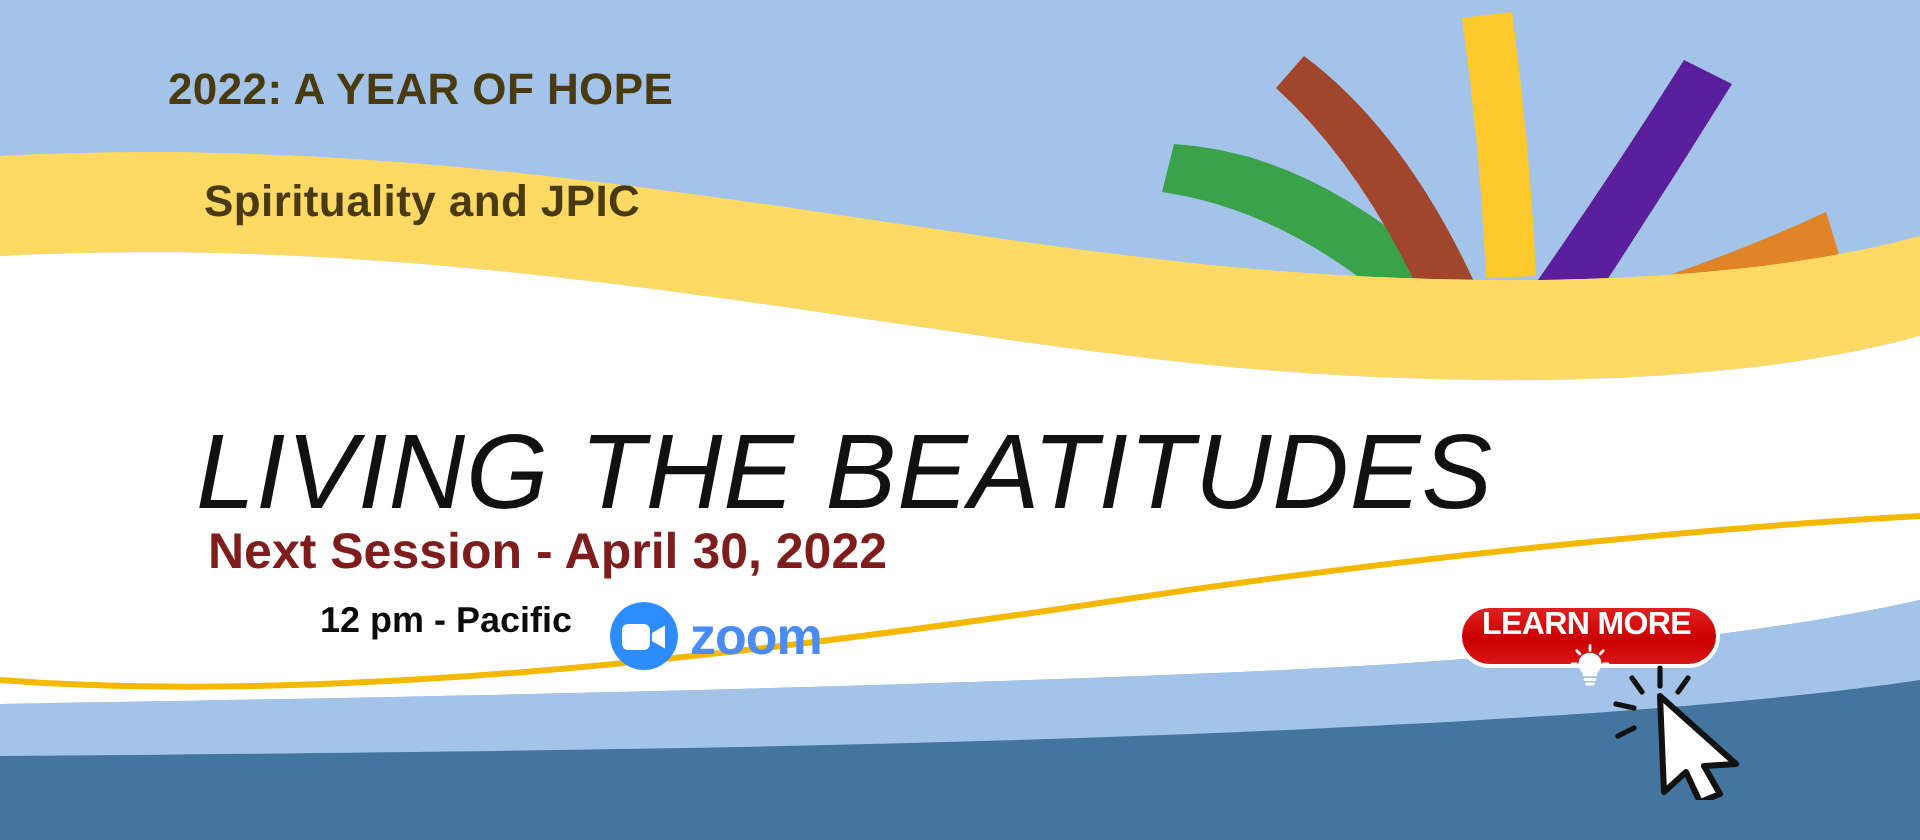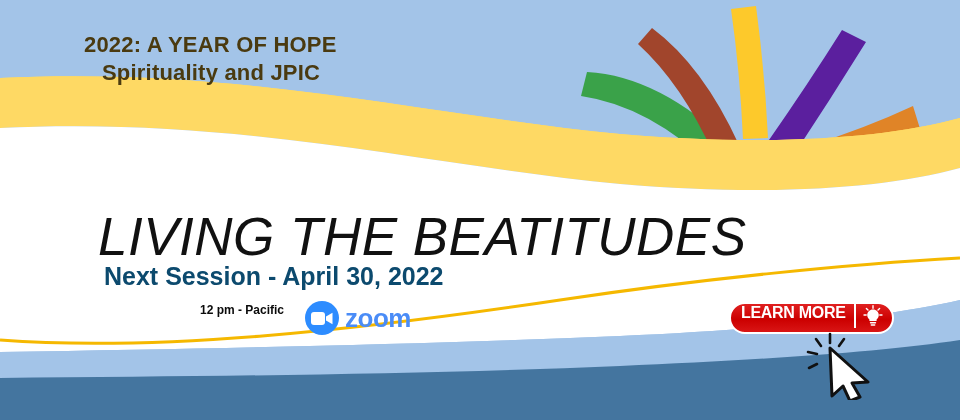--- a/index.html
+++ b/index.html
@@ -39,21 +39,21 @@
     white-space: nowrap;
     margin: 0;
   }
   .headline-2 {
     font-family: "Liberation Sans", sans-serif;
     font-weight: bold;
     font-size: 22px;
     letter-spacing: 0.2px;
     color: #4A3A10;
     white-space: nowrap;
-    margin: 2px 0 0 18px;
+    margin: 30px 0 0 18px;
   }
   
   .main-title {
     position: absolute;
     left: 86px;
     top: 194px;
     z-index: 6;
     margin: 12px;
     font-family: "Liberation Sans", sans-serif;
     font-style: italic;
@@ -65,36 +65,36 @@
   }
   .session-line {
     position: absolute;
     left: 104px;
     top: 262px;
     z-index: 6;
     margin: 0;
     font-family: "Liberation Sans", sans-serif;
     font-weight: bold;
     font-size: 25px;
-    color: #0c4a6e;
+    color: #7f1d1d;
     white-space: nowrap;
   }
   
   .times-block {
     position: absolute;
     left: 160px;
     top: 300px;
     z-index: 6;
     text-align: right;
     width: 124px;
   }
   .time-line {
     font-family: "Liberation Sans", sans-serif;
     font-weight: bold;
-    font-size: 12px;
+    font-size: 18px;
     color: #0b0b0b;
     line-height: 21px;
     white-space: nowrap;
   }
   
   .zoom-logo {
     position: absolute;
     left: 305px;
     top: 301px;
     z-index: 7;
@@ -121,27 +121,28 @@
     line-height: 1;
   }
   
   .learn-more {
     position: absolute;
     left: 729px;
     top: 302px;
     z-index: 8;
     height: 32px;
     display: flex;
-    align-items: flex-start;
+    align-items: center;
     background: linear-gradient(180deg, #E02020 0%, #CC0000 55%, #D91515 100%);
     border: 2px solid #ffffff;
     border-radius: 17px;
     padding: 0 4px 0 10px;
     box-sizing: border-box;
     cursor: pointer;
+    flex-direction: column;
   }
   .learn-more-label {
     font-family: "Liberation Sans", sans-serif;
     font-weight: bold;
     font-size: 16px;
     color: #ffffff;
     letter-spacing: -0.3px;
     white-space: nowrap;
     padding-right: 8px;
   }

